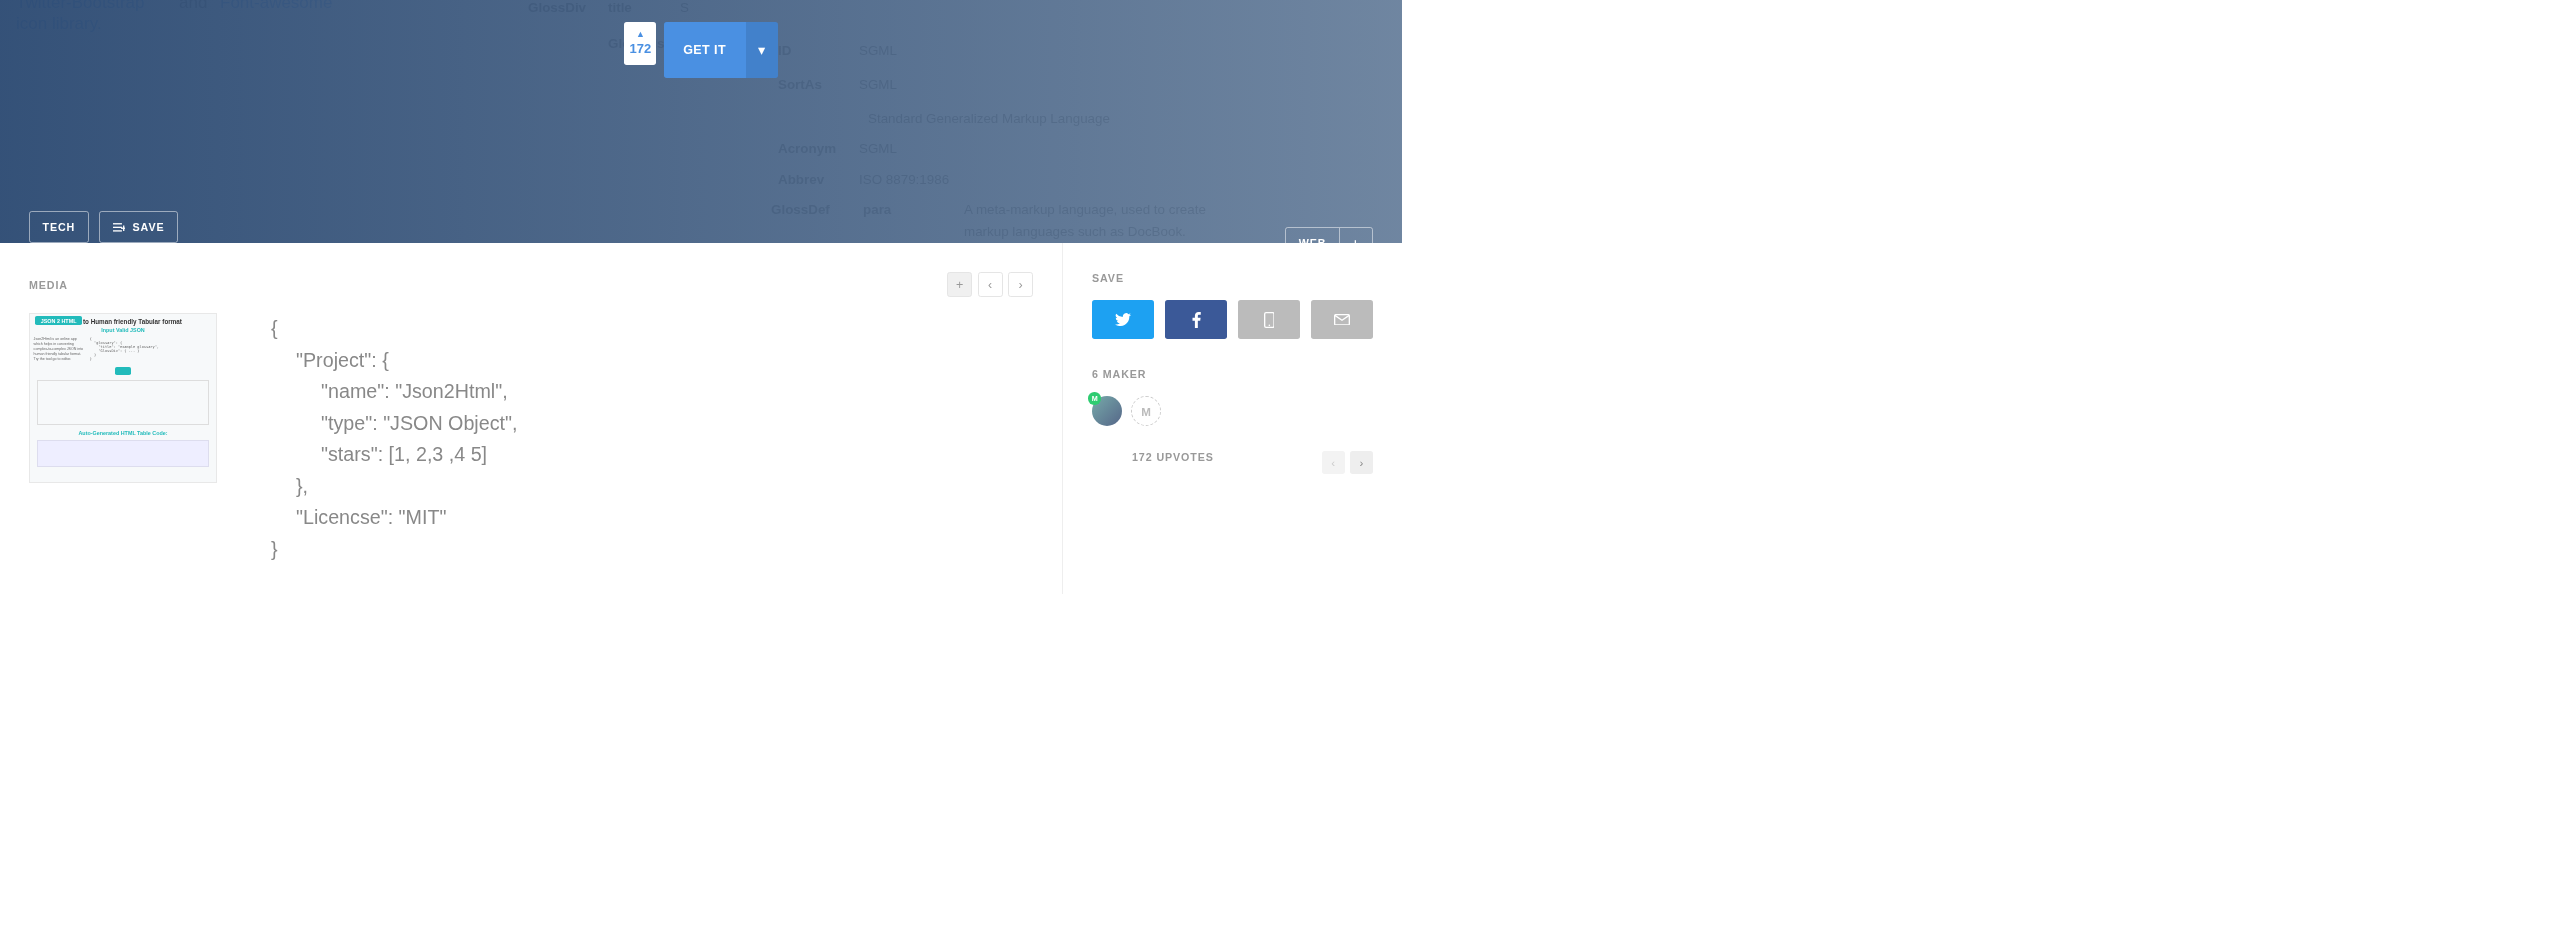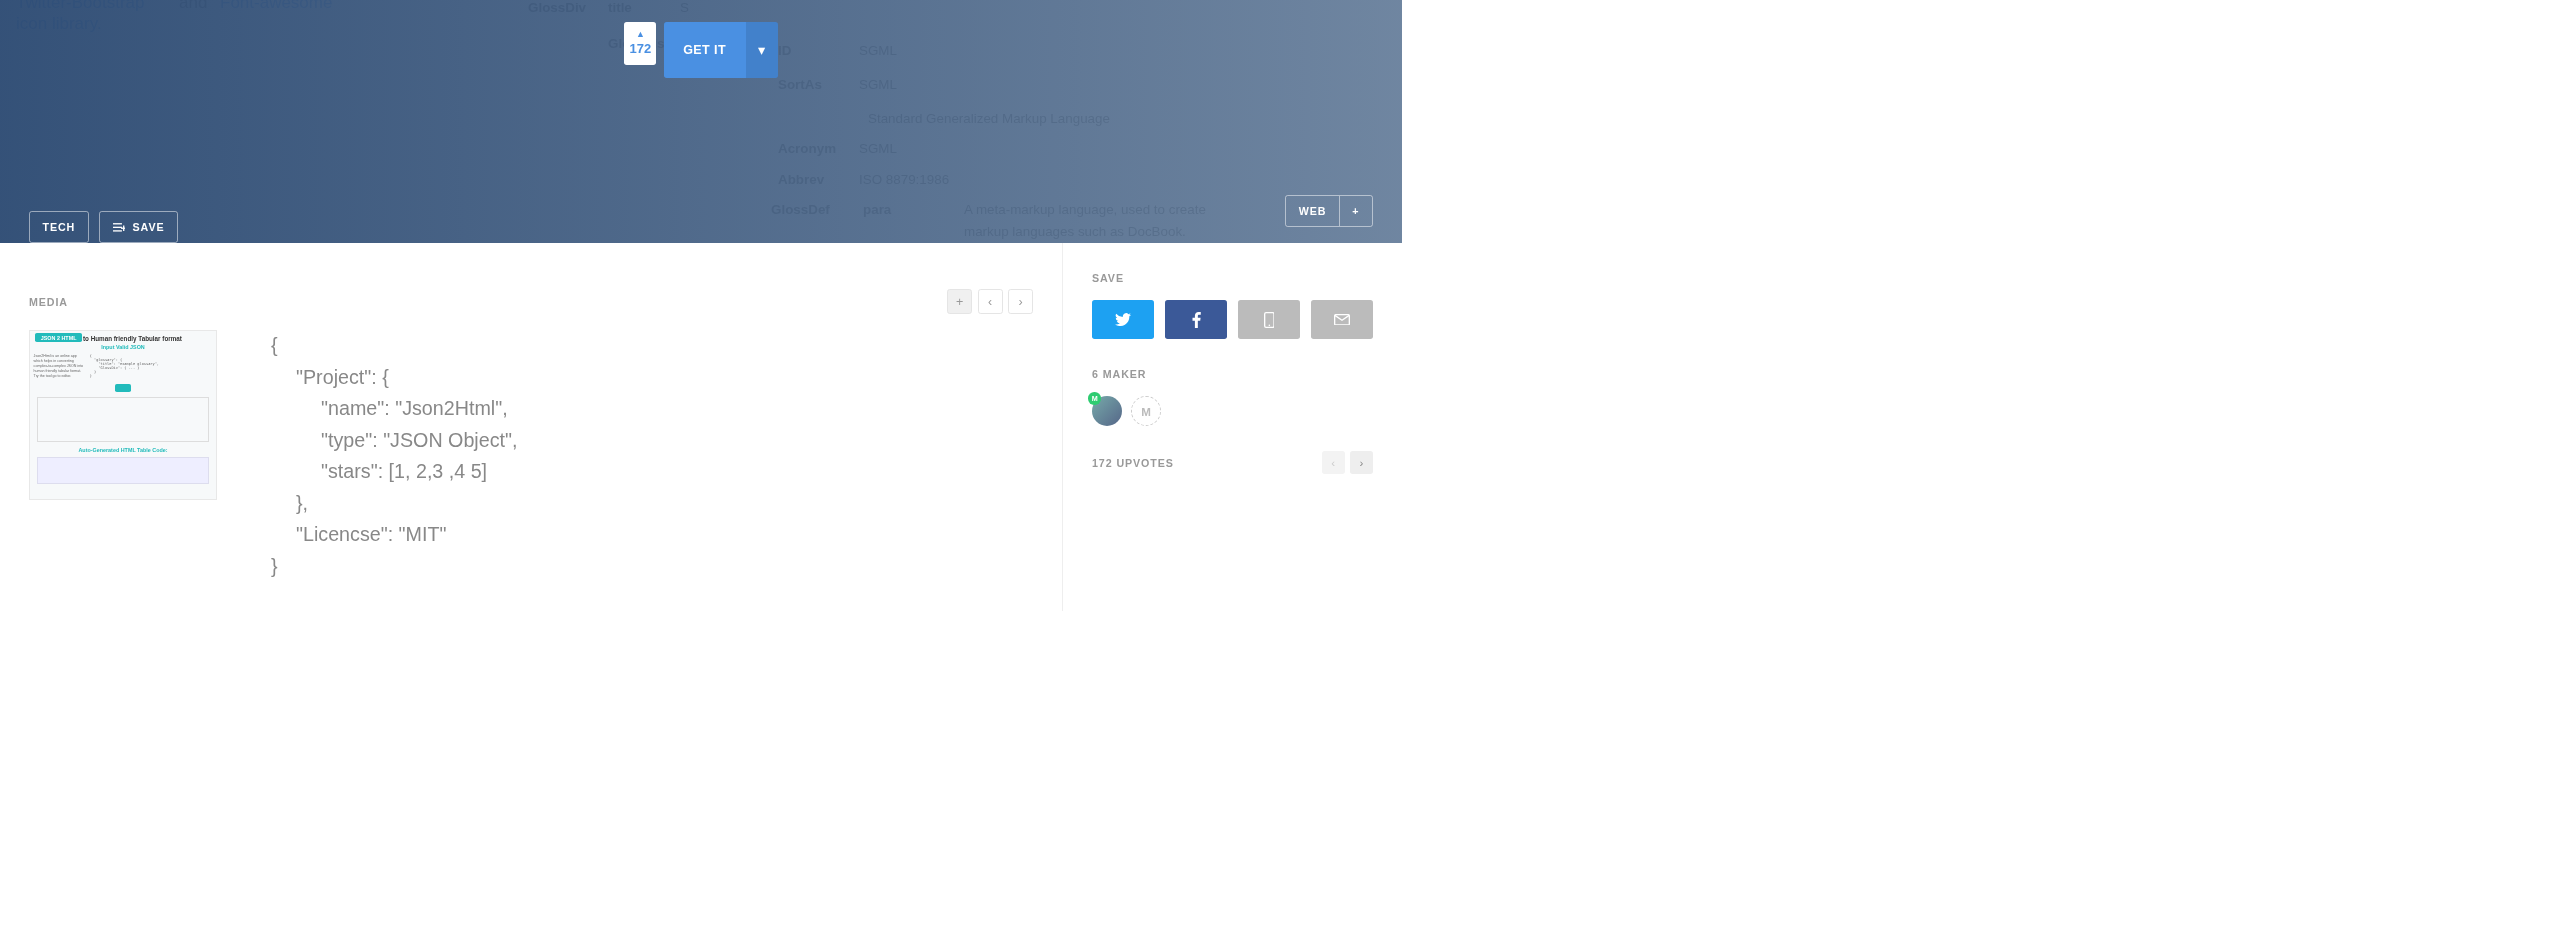--- a/index.html
+++ b/index.html
@@ -29,21 +29,21 @@
 
 .upvote-box { background: #fff; border-radius: 2.7px; width: 32px; height: 43px; display: flex; flex-direction: column; align-items: center; justify-content: center; }
 .upvote-box .tri { color: #4a90e2; font-size: 9px; line-height: 1; }
 .upvote-box .cnt { color: #4a90e2; font-size: 13px; font-weight: 700; margin-top: 2.7px; }
 
 .getit { display: flex; background: #4a90e2; border-radius: 2.7px; overflow: hidden; height: 56px; }
 .getit-main { color: #fff; font-weight: 700; font-size: 12.5px; letter-spacing: 0.4px; padding: 0 19.7px; display: flex; align-items: center; }
 .getit-drop { width: 32px; display: flex; align-items: center; justify-content: center; background: rgba(0,0,0,0.1); color: #fff; }
 
 .hero-left-btns { position: absolute; left: 29px; bottom: 21.5px; display: flex; gap: 10.7px; }
-.hero-right-btns { position: absolute; right: 29px; bottom: 38px; display: flex; padding-left: 34px; }
+.hero-right-btns { position: absolute; right: 29px; bottom: 6px; display: flex; padding-left: 34px; }
 .ghost-btn { border: 0.9px solid rgba(255,255,255,0.5); color: #fff; font-size: 10.7px; font-weight: 700; letter-spacing: 0.9px; padding: 9px 12.5px; border-radius: 2.7px; display: flex; align-items: center; gap: 7.2px; }
 .ghost-split { border: 0.9px solid rgba(255,255,255,0.5); border-radius: 2.7px; display: flex; overflow: hidden; }
 .ghost-split > div { color: #fff; font-size: 10.7px; font-weight: 700; letter-spacing: 0.9px; padding: 9px 12.5px; display:flex; align-items:center; }
 .ghost-split > div + div { border-left: 0.9px solid rgba(255,255,255,0.5); }
 
 .main { display: flex; }
 .main-left { flex: 1; padding: 29px; }
 .main-right { width: 340px; padding: 29px; border-left: 0.9px solid #eee; }
 
 .section-label { color: #999; font-size: 10.7px; font-weight: 700; letter-spacing: 0.9px; margin-bottom: 16px; }
@@ -73,21 +73,21 @@
 .sb-tw { background: #1da1f2; }
 .sb-fb { background: #3b5998; }
 .sb-mb { background: #bbb; }
 .sb-em { background: #bbb; }
 
 .maker-row { display: flex; gap: 9px; margin-bottom: 25px; }
 .avatar { width: 30px; height: 30px; border-radius: 50%; background: linear-gradient(135deg,#7aa,#568); position: relative; }
 .avatar .mbadge { position:absolute; left:-3.6px; top:-3.6px; width:12.5px; height:12.5px; border-radius:50%; background:#2ecc71; color:#fff; font-size:7.2px; font-weight:700; display:flex; align-items:center; justify-content:center;}
 .avatar-add { width: 30px; height: 30px; border-radius: 50%; border: 0.9px dashed #ccc; display:flex; align-items:center; justify-content:center; color:#bbb; font-size:11.6px; font-weight:600;}
 
-.upvotes-row { display:flex; align-items:center; justify-content:space-between; }
+.upvotes-row { display:flex; justify-content:space-between;margin-left:40px; }
 .nav-arrows { display:flex; gap:5.4px; }
 .nav-arrow { width:23px; height:23px; background:#eee; border-radius:2.7px; display:flex; align-items:center; justify-content:center; color:#888; font-size:11.6px;}
 .nav-arrow.lt { background:#f3f3f3; color:#ccc; }
 
 svg { display:block; }
 </style>
 </head>
 <body>
 
 <div class="hero">
@@ -159,21 +159,21 @@
         <div>
             <span>+</span>
           </div>
       </div>
     </div>
   </div>
 </div>
 
 <div class="main">
   <div class="main-left">
-    <div style="display:flex; justify-content:space-between; align-items:center; margin-bottom:16px;margin-top:17px;">
+    <div style="display:flex; justify-content:space-between; align-items:center; margin-bottom:16px;">
       <div class="section-label" style="margin-bottom:0;">MEDIA</div>
       <div style="display:flex; gap:5.4px;">
         <div class="media-ctrl add">
             <span>+</span>
           </div>
         <div class="media-ctrl">
             <span>‹</span>
           </div>
         <div class="media-ctrl">
             <span>›</span>

